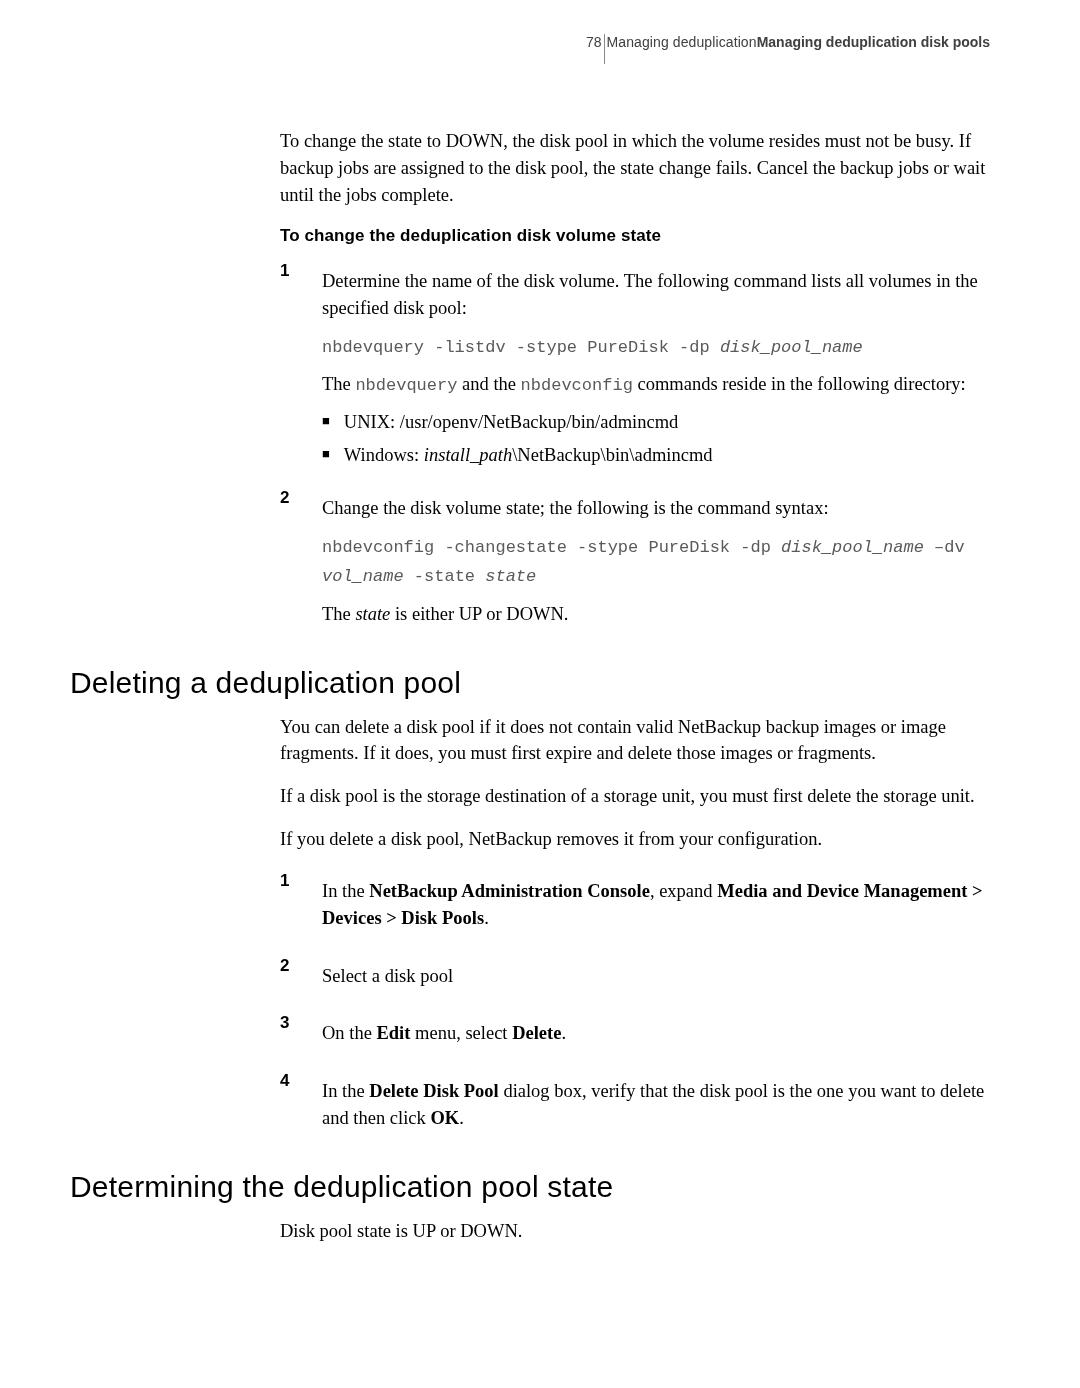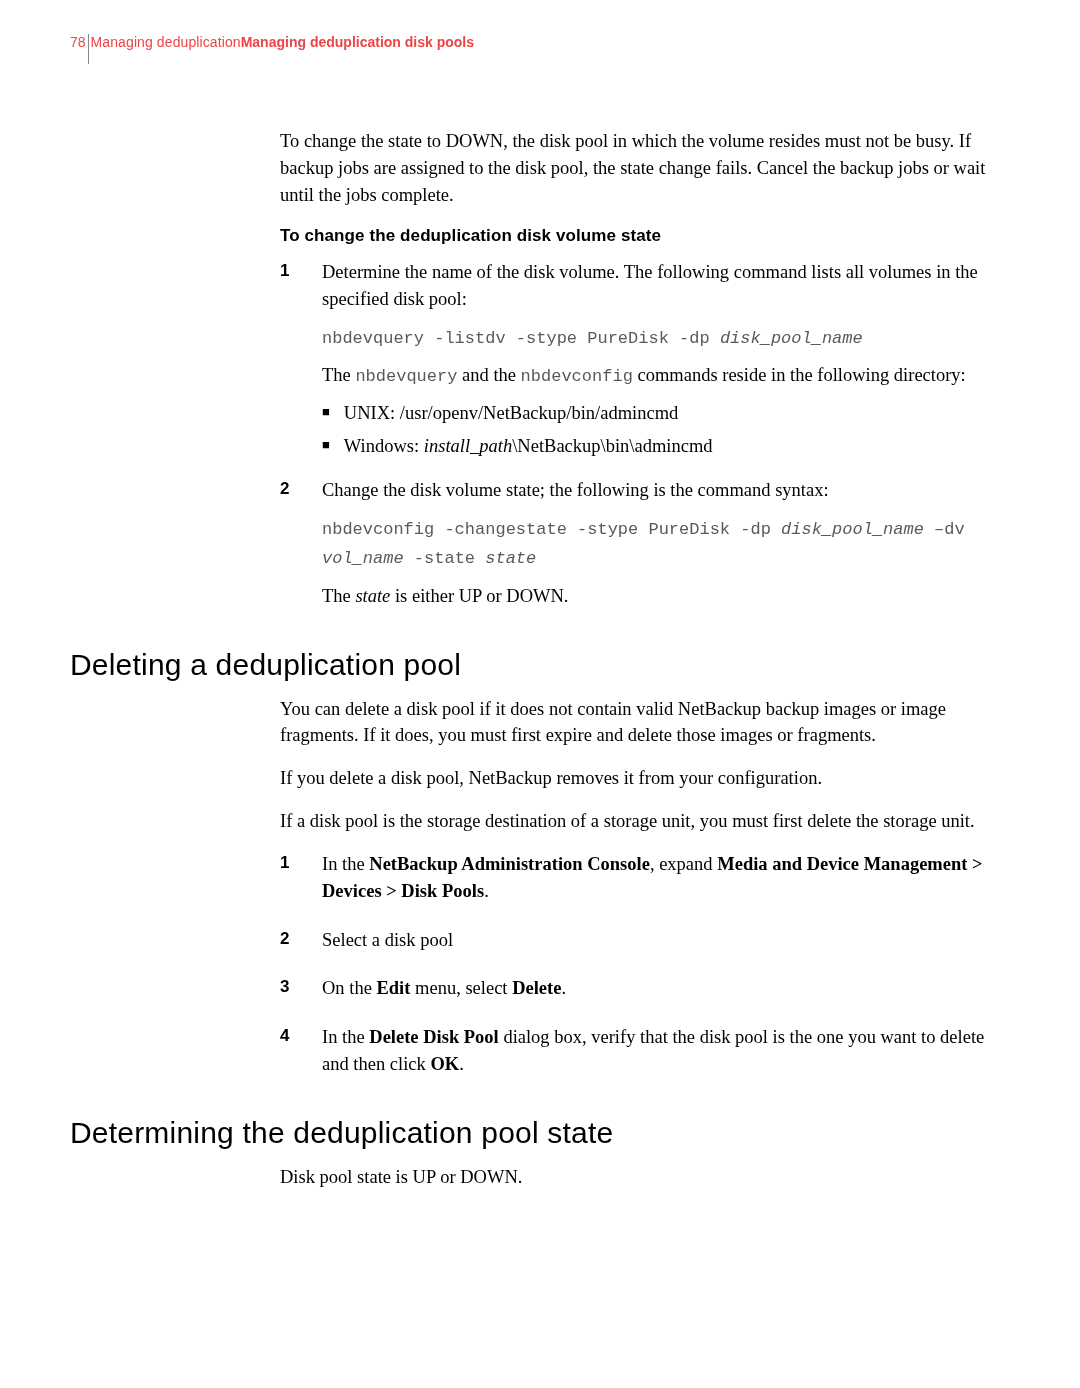--- a/index.html
+++ b/index.html
@@ -1,29 +1,29 @@
 <!DOCTYPE html>
 <html><head>
 <meta charset="utf-8">
 <style>
   * { margin: 0; padding: 0; box-sizing: border-box; }
   html, body { width: 1080px; height: 1388px; background: #fff; font-family: Georgia, 'Times New Roman', serif; color: #000; }
   .page { padding: 34px 90px 40px 70px; }
-  .header { display: flex; align-items: flex-start; gap: 0; font-family: 'Helvetica Neue', Arial, sans-serif; font-size: 14px; color: #ef4444; margin-bottom: 64px; }
+  .header { display: flex; align-items: flex-start; gap: 0; font-family: 'Helvetica Neue', Arial, sans-serif; font-size: 14px; color: #404040; margin-bottom: 64px; justify-content: flex-end; }
   .page-num { font-weight: 400; }
   .divider { border-left: 1px solid #888; height: 30px; margin: 0 2px; }
   .hdr-lines { display: flex; flex-direction: row; line-height: 1.25; }
   .hdr-top { letter-spacing: 0.1px; }
   .hdr-bot { font-weight: 600; }
   .content { margin-left: 210px; font-size: 18.5px; line-height: 1.45; }
   .para { margin-bottom: 16px; }
   .sub-head { font-family: 'Helvetica Neue', Arial, sans-serif; font-weight: 600; font-size: 17px; margin-bottom: 10px; margin-top: 6px; letter-spacing: 0.1px; }
   .step { display: flex; gap: 24px; margin-bottom: 12px; }
   .step-num { font-family: 'Helvetica Neue', Arial, sans-serif; font-weight: 700; font-size: 17px; min-width: 18px; }
-  .step-body { flex: 1; }
+  .step-body { flex: 1; margin-top: 9px; }
   .step-body > p { margin-bottom: 10px; }
   .code, .codei { font-family: 'Courier New', monospace; font-size: 17px; color: #5a5a5a; }
   .codei { font-style: italic; }
   .code-block { margin: 4px 0 12px 0; line-height: 1.55; }
   .bullet { display: flex; gap: 14px; margin-bottom: 6px; margin-left: 0; }
   .bullet .sq { font-size: 13px; line-height: 1.9; }
   .italic { font-style: italic; }
   .h2 { font-family: 'Helvetica Neue', Arial, sans-serif; font-weight: 400; font-size: 30px; margin: 28px 0 14px 0; letter-spacing: 0.2px; color: #000; }
   .bold { font-weight: 700; font-family: Liberation Serif, serif; }
 </style>
@@ -72,22 +72,22 @@
           <span class="codei">vol_name</span><span class="code"> -state </span><span class="codei">state</span>
         </p>
         <p><span>The </span><span class="italic">state</span><span> is either UP or DOWN.</span></p>
       </div>
     </div>
   </div>
 
   <h2 class="h2">Deleting a deduplication pool</h2>
   <div class="content">
     <p class="para">You can delete a disk pool if it does not contain valid NetBackup backup images or image fragments. If it does, you must first expire and delete those images or fragments.</p>
+    <p class="para">If a disk pool is the storage destination of a storage unit, you must first delete the storage unit.</p>
     <p class="para">If you delete a disk pool, NetBackup removes it from your configuration.</p>
-    <p class="para">If a disk pool is the storage destination of a storage unit, you must first delete the storage unit.</p>
 
     <div class="step">
       <div class="step-num">1</div>
       <div class="step-body">
           <p><span>In the </span><span class="bold">NetBackup Administration Console</span><span>, expand </span><span class="bold">Media and Device Management &gt; Devices &gt; Disk Pools</span><span>.</span></p>
         </div>
     </div>
     <div class="step">
       <div class="step-num">2</div>
       <div class="step-body">

